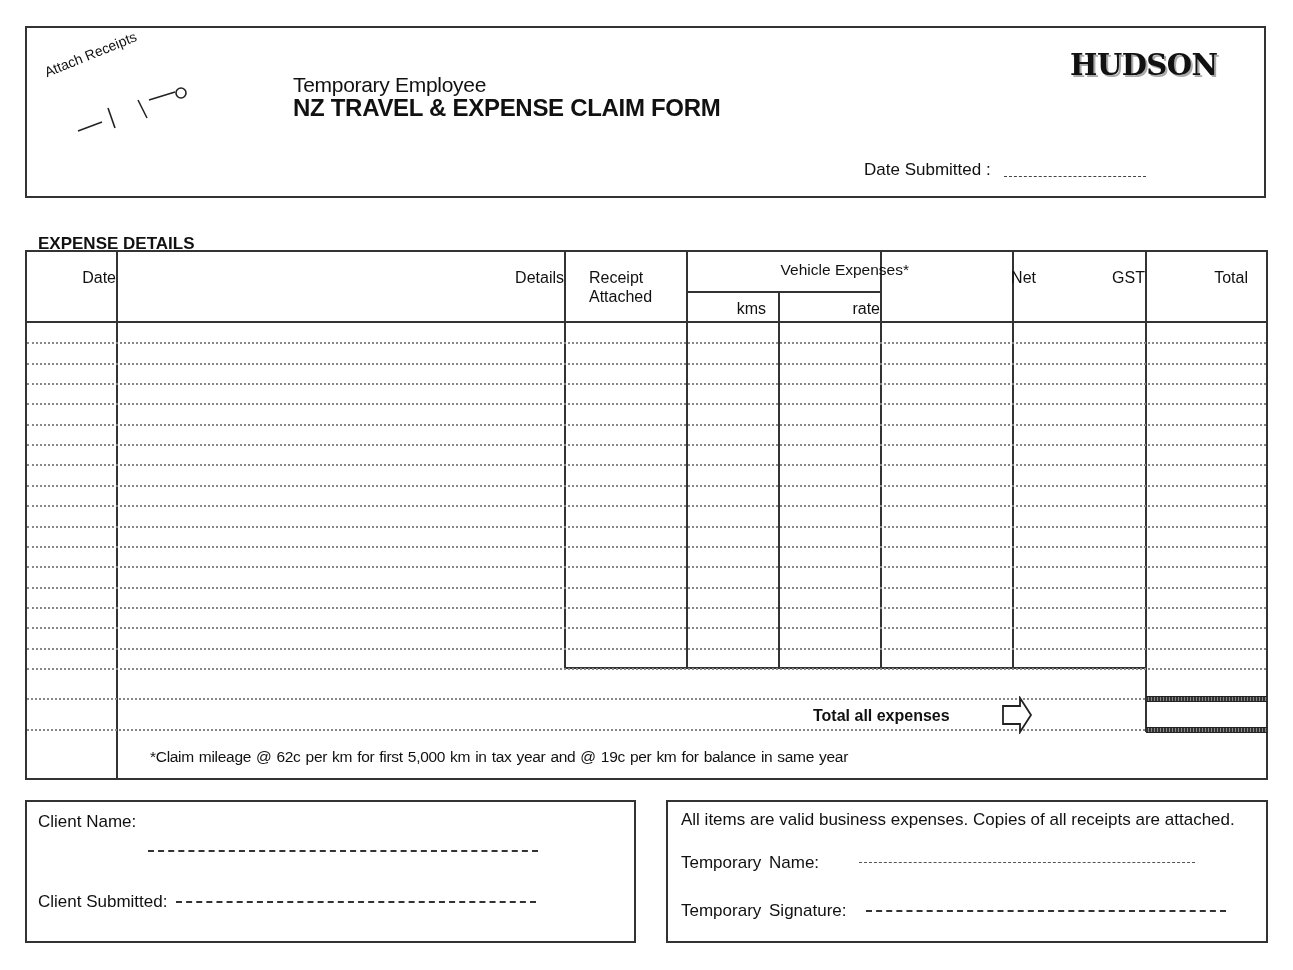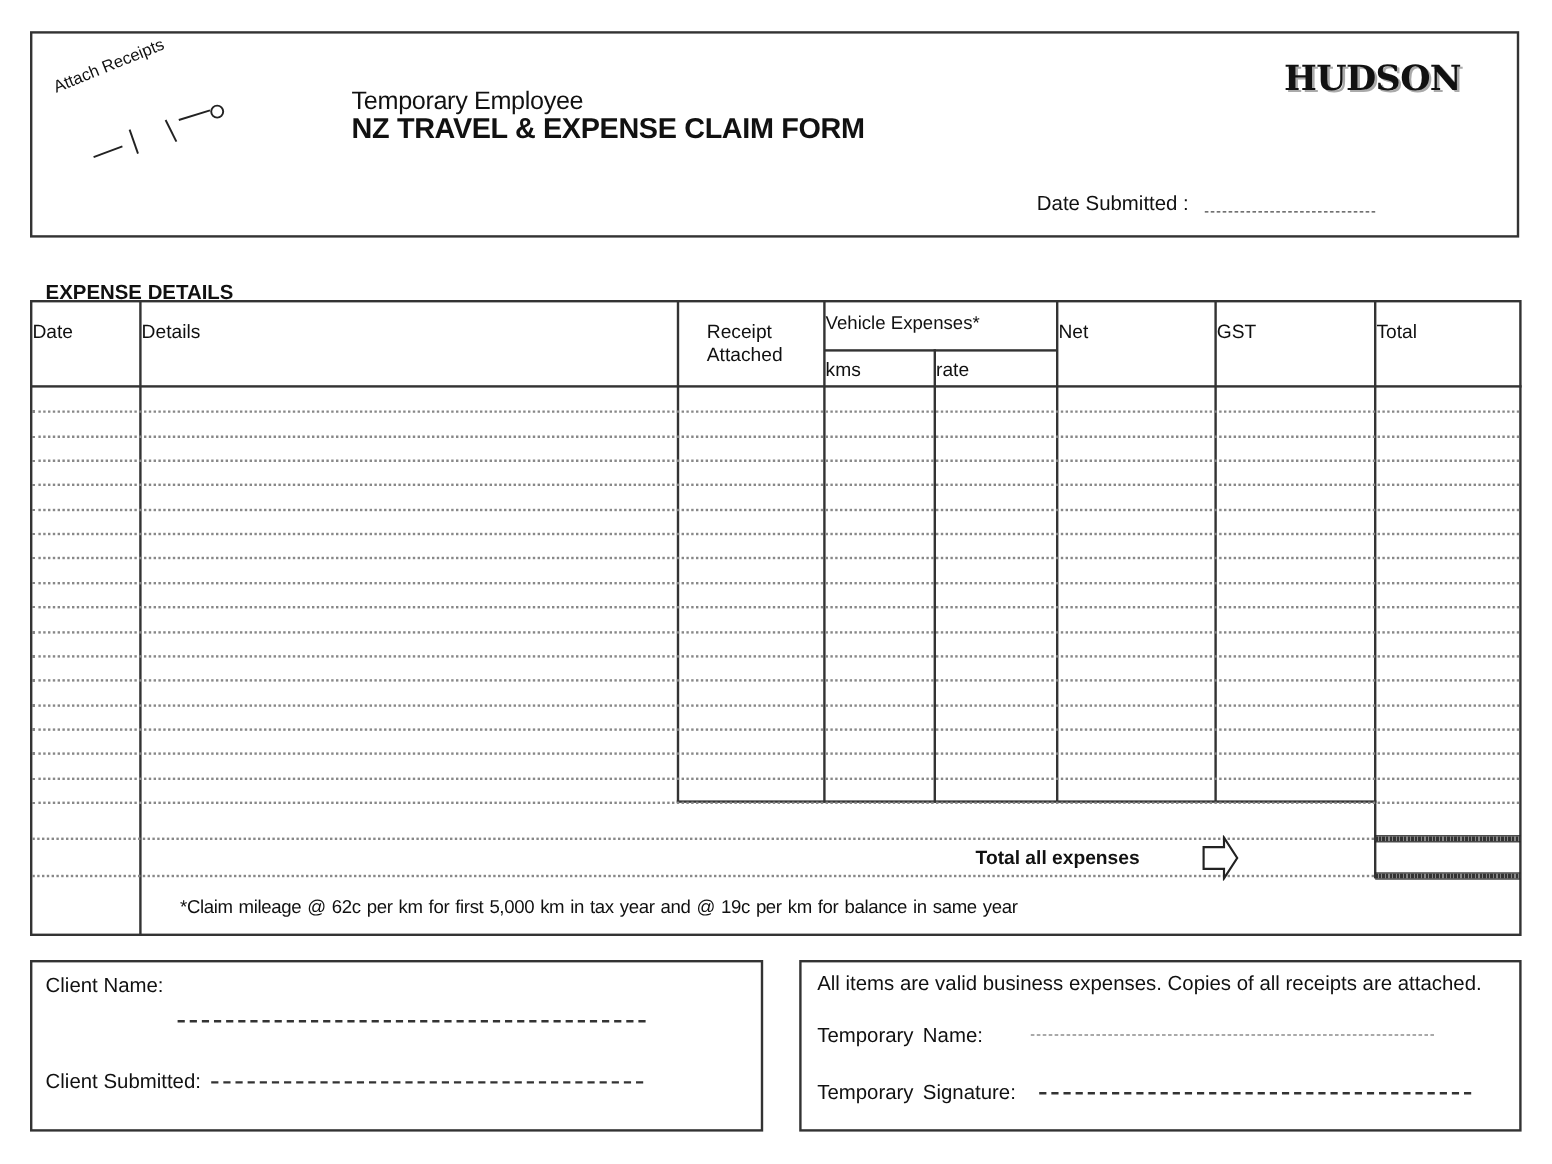--- a/index.html
+++ b/index.html
@@ -17,21 +17,21 @@
   #date-label { left: 864px; top: 160px; font-size: 17px; }
   #date-line { left: 1004px; top: 176px; width: 142px; border-bottom: 1px dashed #444; }
 
   #section-title { left: 38px; top: 218px; font-size: 17px; font-weight: bold; margin-top: 16px; }
 
   
   #table-box { left: 25px; top: 250px; width: 1243px; height: 530px; border: 2px solid #333; box-sizing: border-box; }
   .vline { position: absolute; width: 0; border-left: 2px solid #333; }
   .hsolid { position: absolute; height: 0; border-top: 2px solid #333; }
   .hdot { position: absolute; height: 0; border-top: 2px dotted #888; }
-  .th { position: absolute; font-size: 16px; text-align: left; }
+  .th { position: absolute; font-size: 16px; text-align: right; }
   .thl { position: absolute; font-size: 16px; }
 
   #total-label { left: 813px; top: 707px; font-size: 16px; font-weight: bold; }
   #footnote { left: 150px; top: 748px; font-size: 15.5px; letter-spacing: -0.3px; word-spacing: 1px; }
   #total-cell-top { left: 1146px; top: 696px; width: 121px; height: 4px; background: repeating-linear-gradient(90deg,#333 0 2px,#888 2px 3px); border-top:1px solid #222; border-bottom:1px solid #222; }
   #total-cell-bot { left: 1146px; top: 727px; width: 121px; height: 4px; background: repeating-linear-gradient(90deg,#333 0 2px,#888 2px 3px); border-top:1px solid #222; border-bottom:1px solid #222; }
 
   
   #client-box { left: 25px; top: 800px; width: 611px; height: 143px; border: 2px solid #333; box-sizing: border-box; }
   #temp-box { left: 666px; top: 800px; width: 602px; height: 143px; border: 2px solid #333; box-sizing: border-box; }

